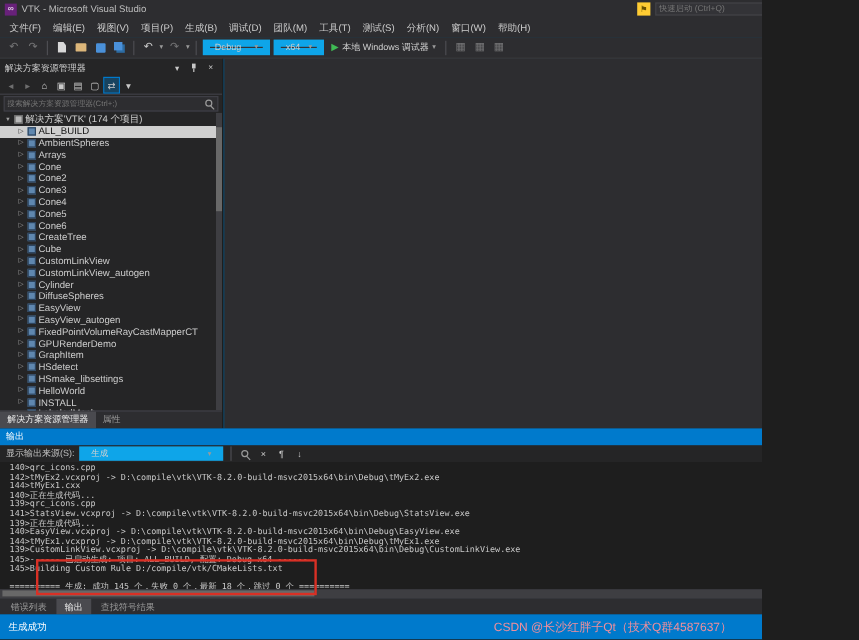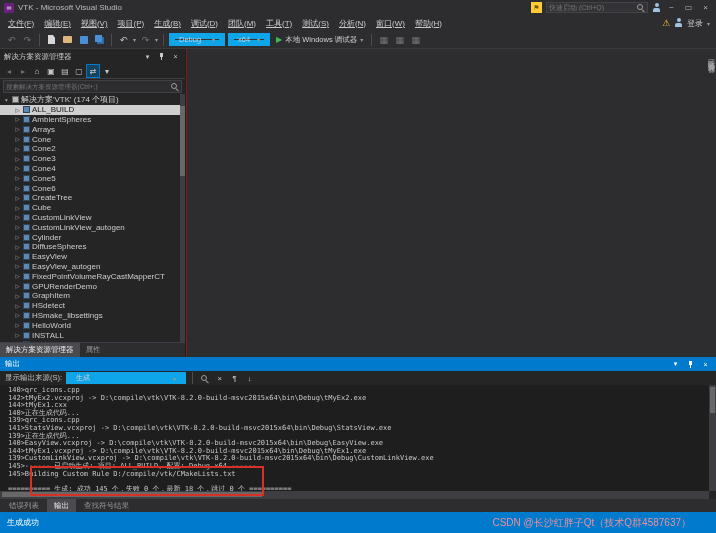--- a/index.html
+++ b/index.html
@@ -1,29 +1,29 @@
 <!DOCTYPE html>
 <html><head>
 <meta charset="utf-8">
 <style>
   html,body{margin:0;padding:0;background:#1e1e1e;}
   body{font-family:"Liberation Sans","DejaVu Sans",sans-serif;}
-  #app{position:relative;width:716px;height:533px;background:#7f1d1d;overflow:hidden;color:#c8c8c8;}
+  #app{position:relative;width:635px;height:533px;background:#0c4a6e;overflow:hidden;color:#c8c8c8;}
   
   .titlebar{position:absolute;left:0;top:0;width:716px;height:15px;background:#2d2d30;display:flex;align-items:center;padding:0 4px;gap:4px;box-sizing:border-box;}
   .vs-logo{width:10px;height:10px;background:#68217a;color:#fff;font-size:7px;display:flex;align-items:center;justify-content:center;flex:none;}
   .app-title{font-size:8px;color:#bdbdbd;white-space:nowrap;}
   .tb-spacer{flex:1;}
   .flag-btn{width:11px;height:11px;background:#ffcc33;color:#6b5200;font-size:7px;display:flex;align-items:center;justify-content:center;flex:none;}
   .quick-launch{width:102px;height:11px;background:#333337;border:1px solid #434346;display:flex;align-items:center;padding:0 2px;gap:2px;box-sizing:border-box;}
   .quick-launch input{flex:1;min-width:0;background:transparent;border:0;outline:none;font-size:7px;color:#9a9a9a;font-family:Liberation Sans, sans-serif;padding:0;}
   .winbtn{width:13px;height:12px;display:flex;align-items:center;justify-content:center;font-size:8px;color:#b8b8b8;}
   
   .menubar{position:absolute;left:0;top:15px;width:716px;height:16px;background:#2d2d30;display:flex;align-items:center;padding:0 3px;box-sizing:border-box;font-size:8px;}
-  .menu-items{display:flex;text-decoration:underline;}
+  .menu-items{display:flex;}
   .menu-item{padding:2px 5px;color:#cccccc;white-space:nowrap;}
   .menu-right{margin-left:auto;display:flex;align-items:center;gap:4px;padding-right:3px;}
   .warn-ic{color:#ffcc33;font-size:9px;}
   .user-name{font-size:8px;color:#c8c8c8;}
   .caret{font-size:6px;color:#9a9a9a;}
   
   .toolbar{position:absolute;left:0;top:31px;width:716px;height:18px;background:#2d2d30;border-bottom:1px solid #3a3a3e;display:flex;align-items:center;padding:0 5px;gap:3px;box-sizing:border-box;}
   .tb-ic{width:13px;height:13px;display:flex;align-items:center;justify-content:center;font-size:9px;color:#c8c8c8;flex:none;}
   .dim{opacity:.45;}
   .tb-sep{width:1px;height:12px;background:#4d4d52;margin:0 2px;flex:none;}

